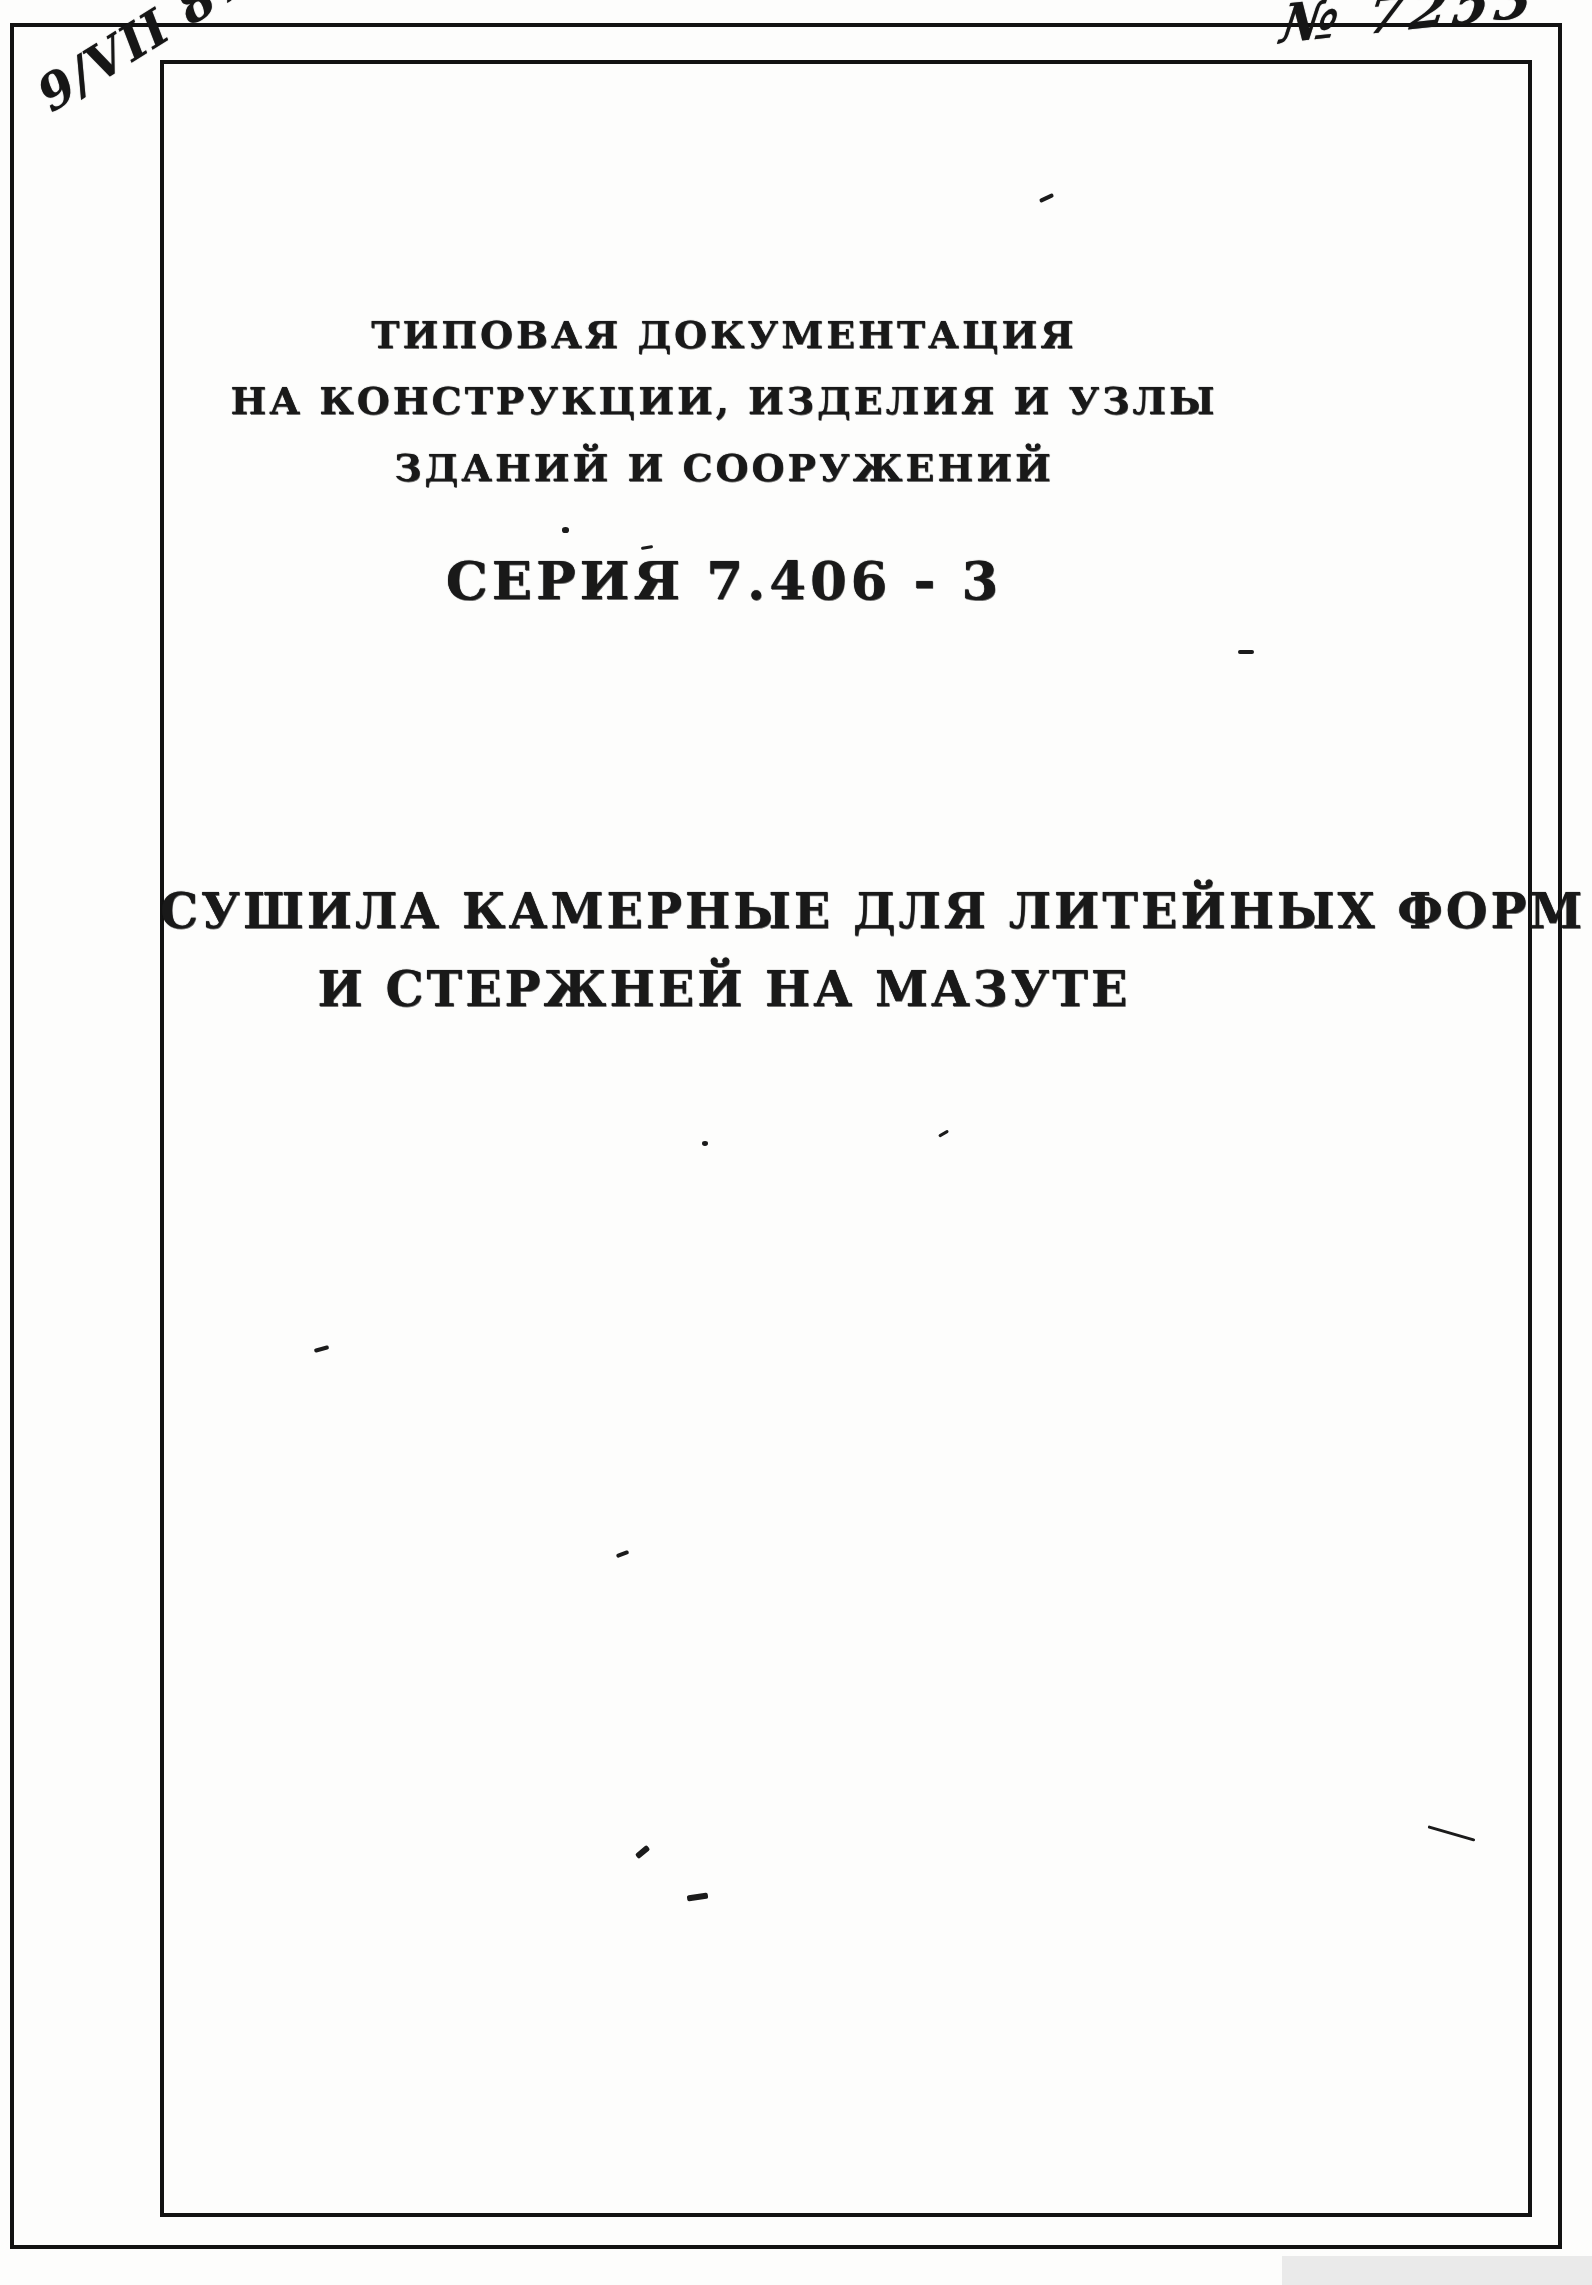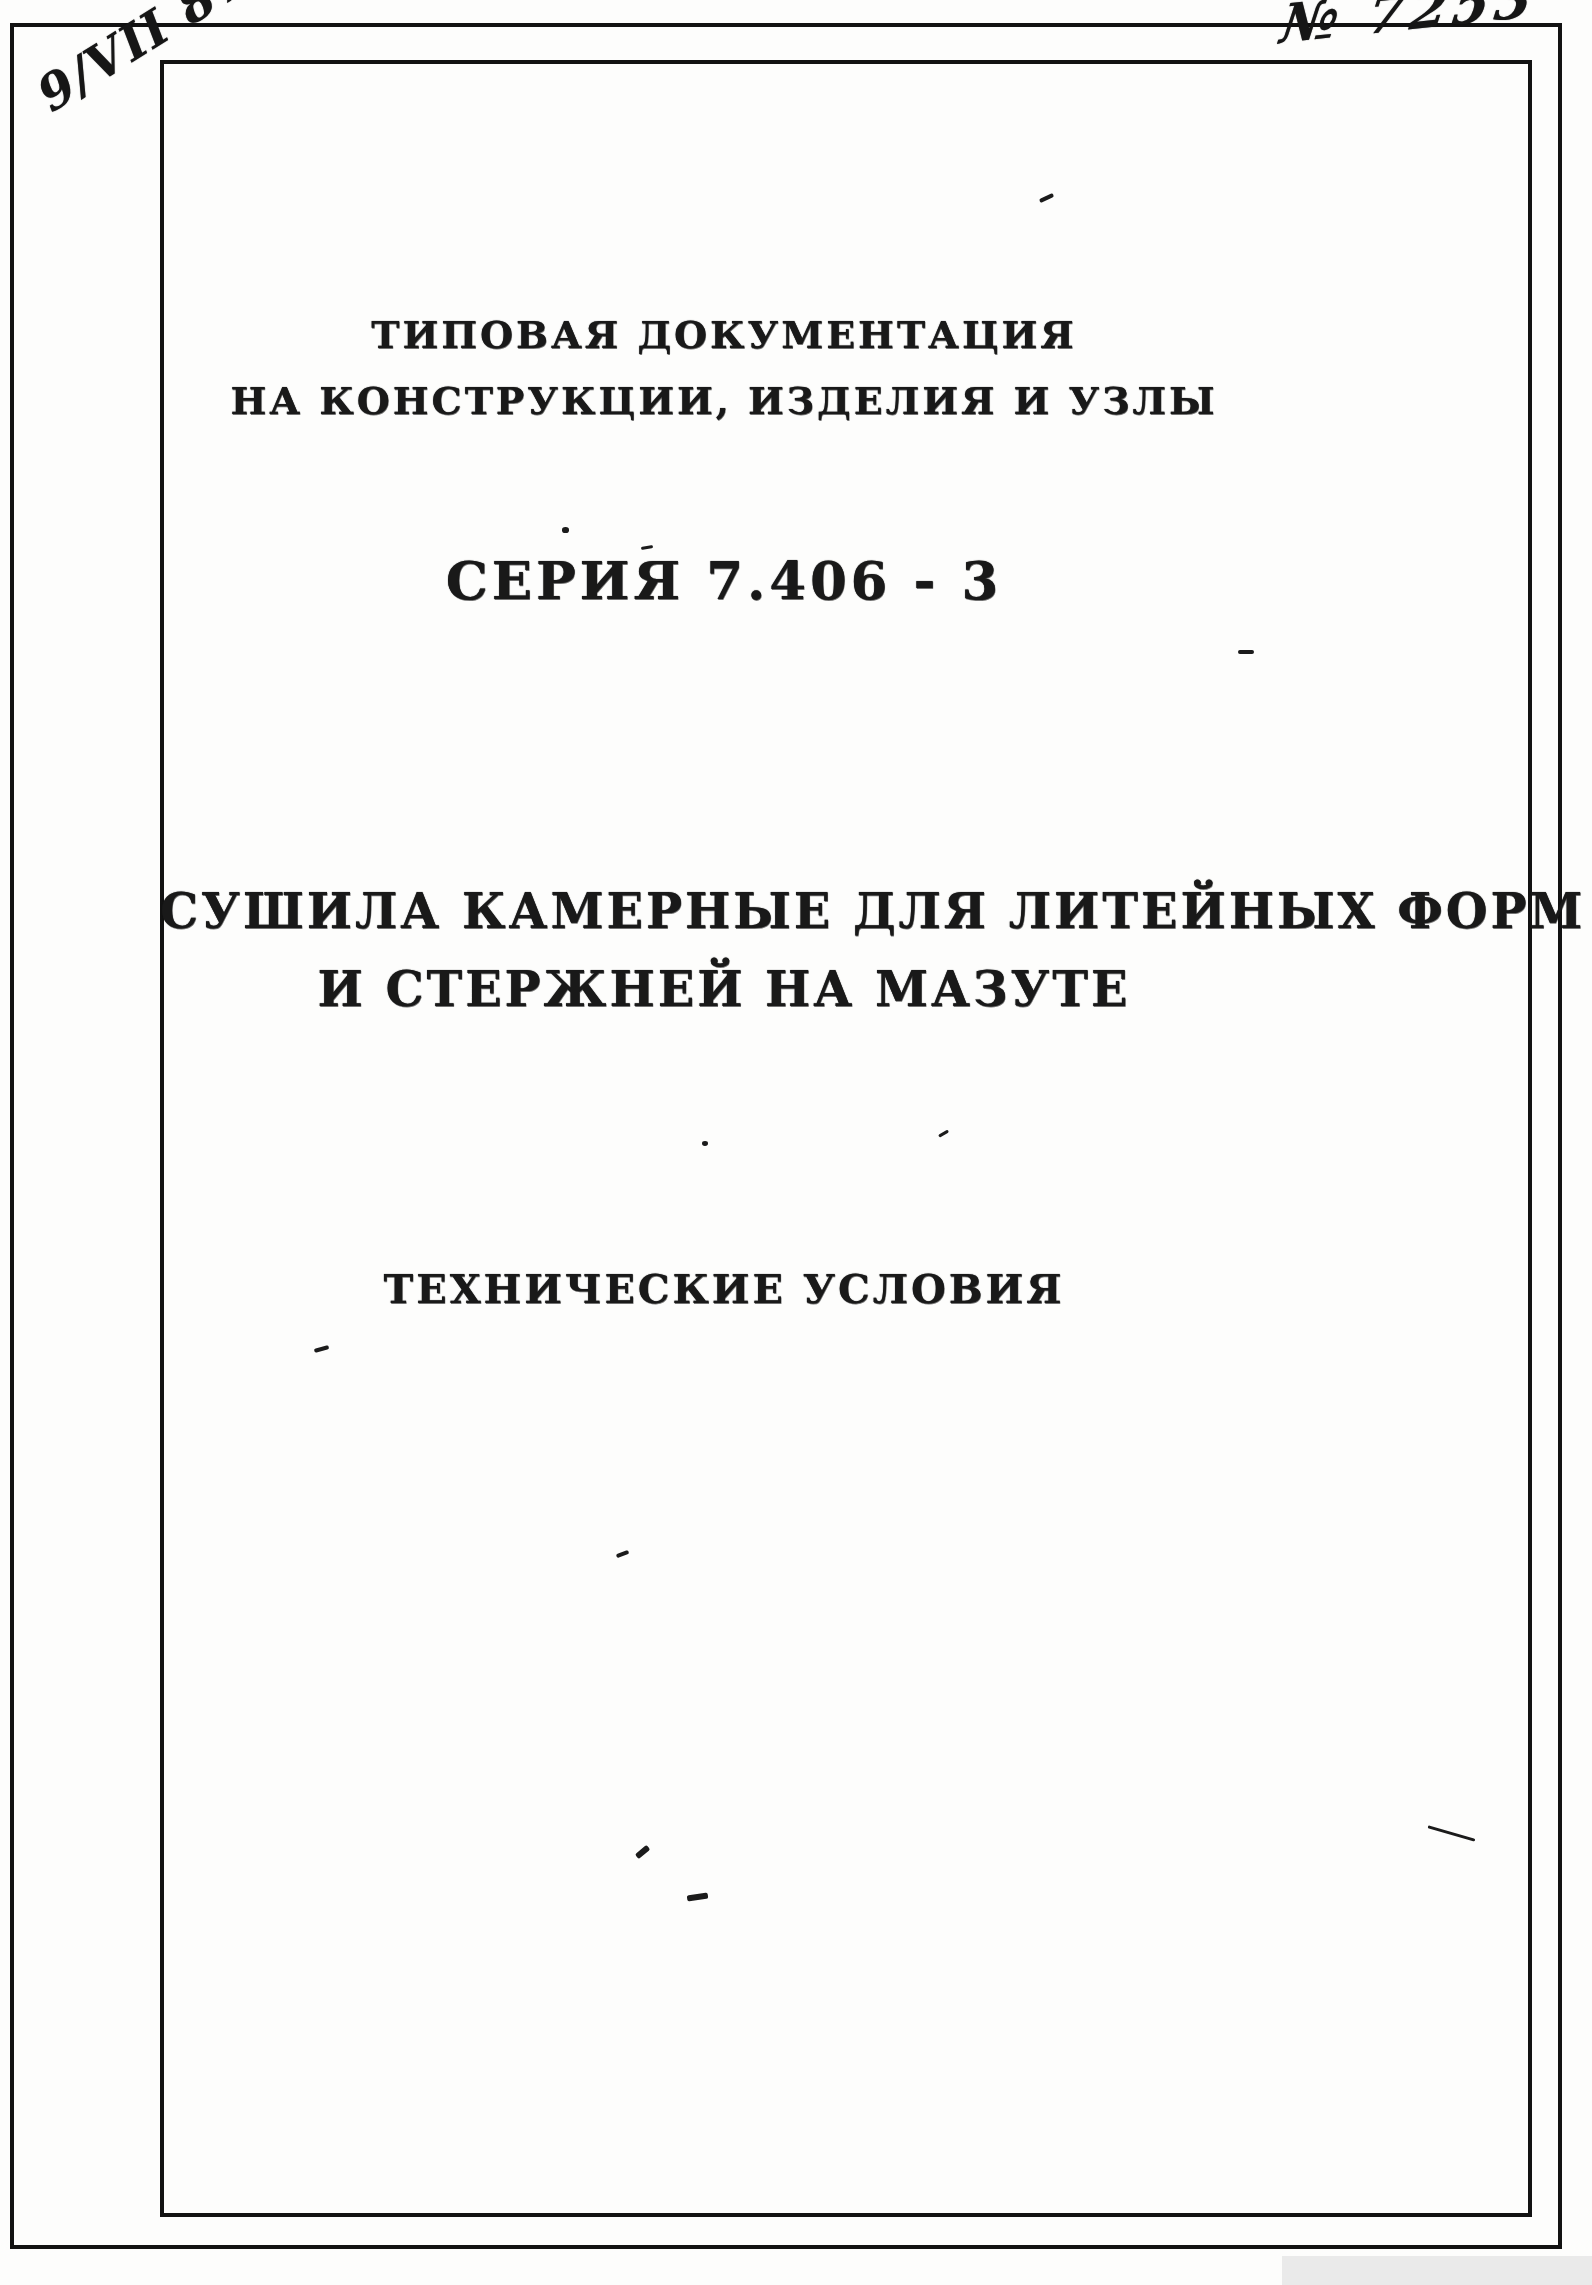--- a/index.html
+++ b/index.html
@@ -76,28 +76,28 @@
 <div class="page">
 
   <div class="outer-frame"></div>
   <div class="inner-frame"></div>
 
   <div class="hw hw-date">9/VII 87</div>
   <div class="hw hw-number">№ 7253</div>
 
   <div class="typed t-header" style="top:316px">ТИПОВАЯ ДОКУМЕНТАЦИЯ</div>
   <div class="typed t-header" style="top:382px">НА КОНСТРУКЦИИ, ИЗДЕЛИЯ И УЗЛЫ</div>
+  <div class="typed t-header" style="top:449px">ЗДАНИЙ И СООРУЖЕНИЙ</div>
 
   <div class="typed t-series" style="top:561px">СЕРИЯ 7.406 - 3</div>
 
   <div class="typed t-subject" style="top:890px">СУШИЛА КАМЕРНЫЕ ДЛЯ ЛИТЕЙНЫХ ФОРМ</div>
   <div class="typed t-subject" style="top:968px">И СТЕРЖНЕЙ НА МАЗУТЕ</div>
 
 
-  <div class="typed t-doctype" style="top:1269px">ТЕХНИЧЕСКИЕ УСЛОВИЯ</div>
 
   <div class="mark" style="left:1039px;top:196px;width:15px;height:3.8px;transform:rotate(-25deg)"></div>
   <div class="mark" style="left:1238px;top:650px;width:16px;height:3.8px"></div>
   <div class="mark" style="left:562px;top:527px;width:6.7px;height:5.7px;border-radius:50%"></div>
   <div class="mark" style="left:641px;top:546px;width:12.4px;height:2.9px;transform:rotate(-10deg)"></div>
   <div class="mark" style="left:314px;top:1347px;width:15px;height:3.8px;transform:rotate(-15deg)"></div>
   <div class="mark" style="left:616px;top:1552px;width:13.3px;height:3.8px;transform:rotate(-20deg)"></div>
   <div class="mark" style="left:635px;top:1849px;width:15px;height:5.7px;transform:rotate(-40deg)"></div>
   <div class="mark" style="left:687px;top:1894px;width:21px;height:5.7px;transform:rotate(-8deg)"></div>
   <div class="mark" style="left:1427px;top:1832px;width:49px;height:2.9px;transform:rotate(16deg)"></div>

